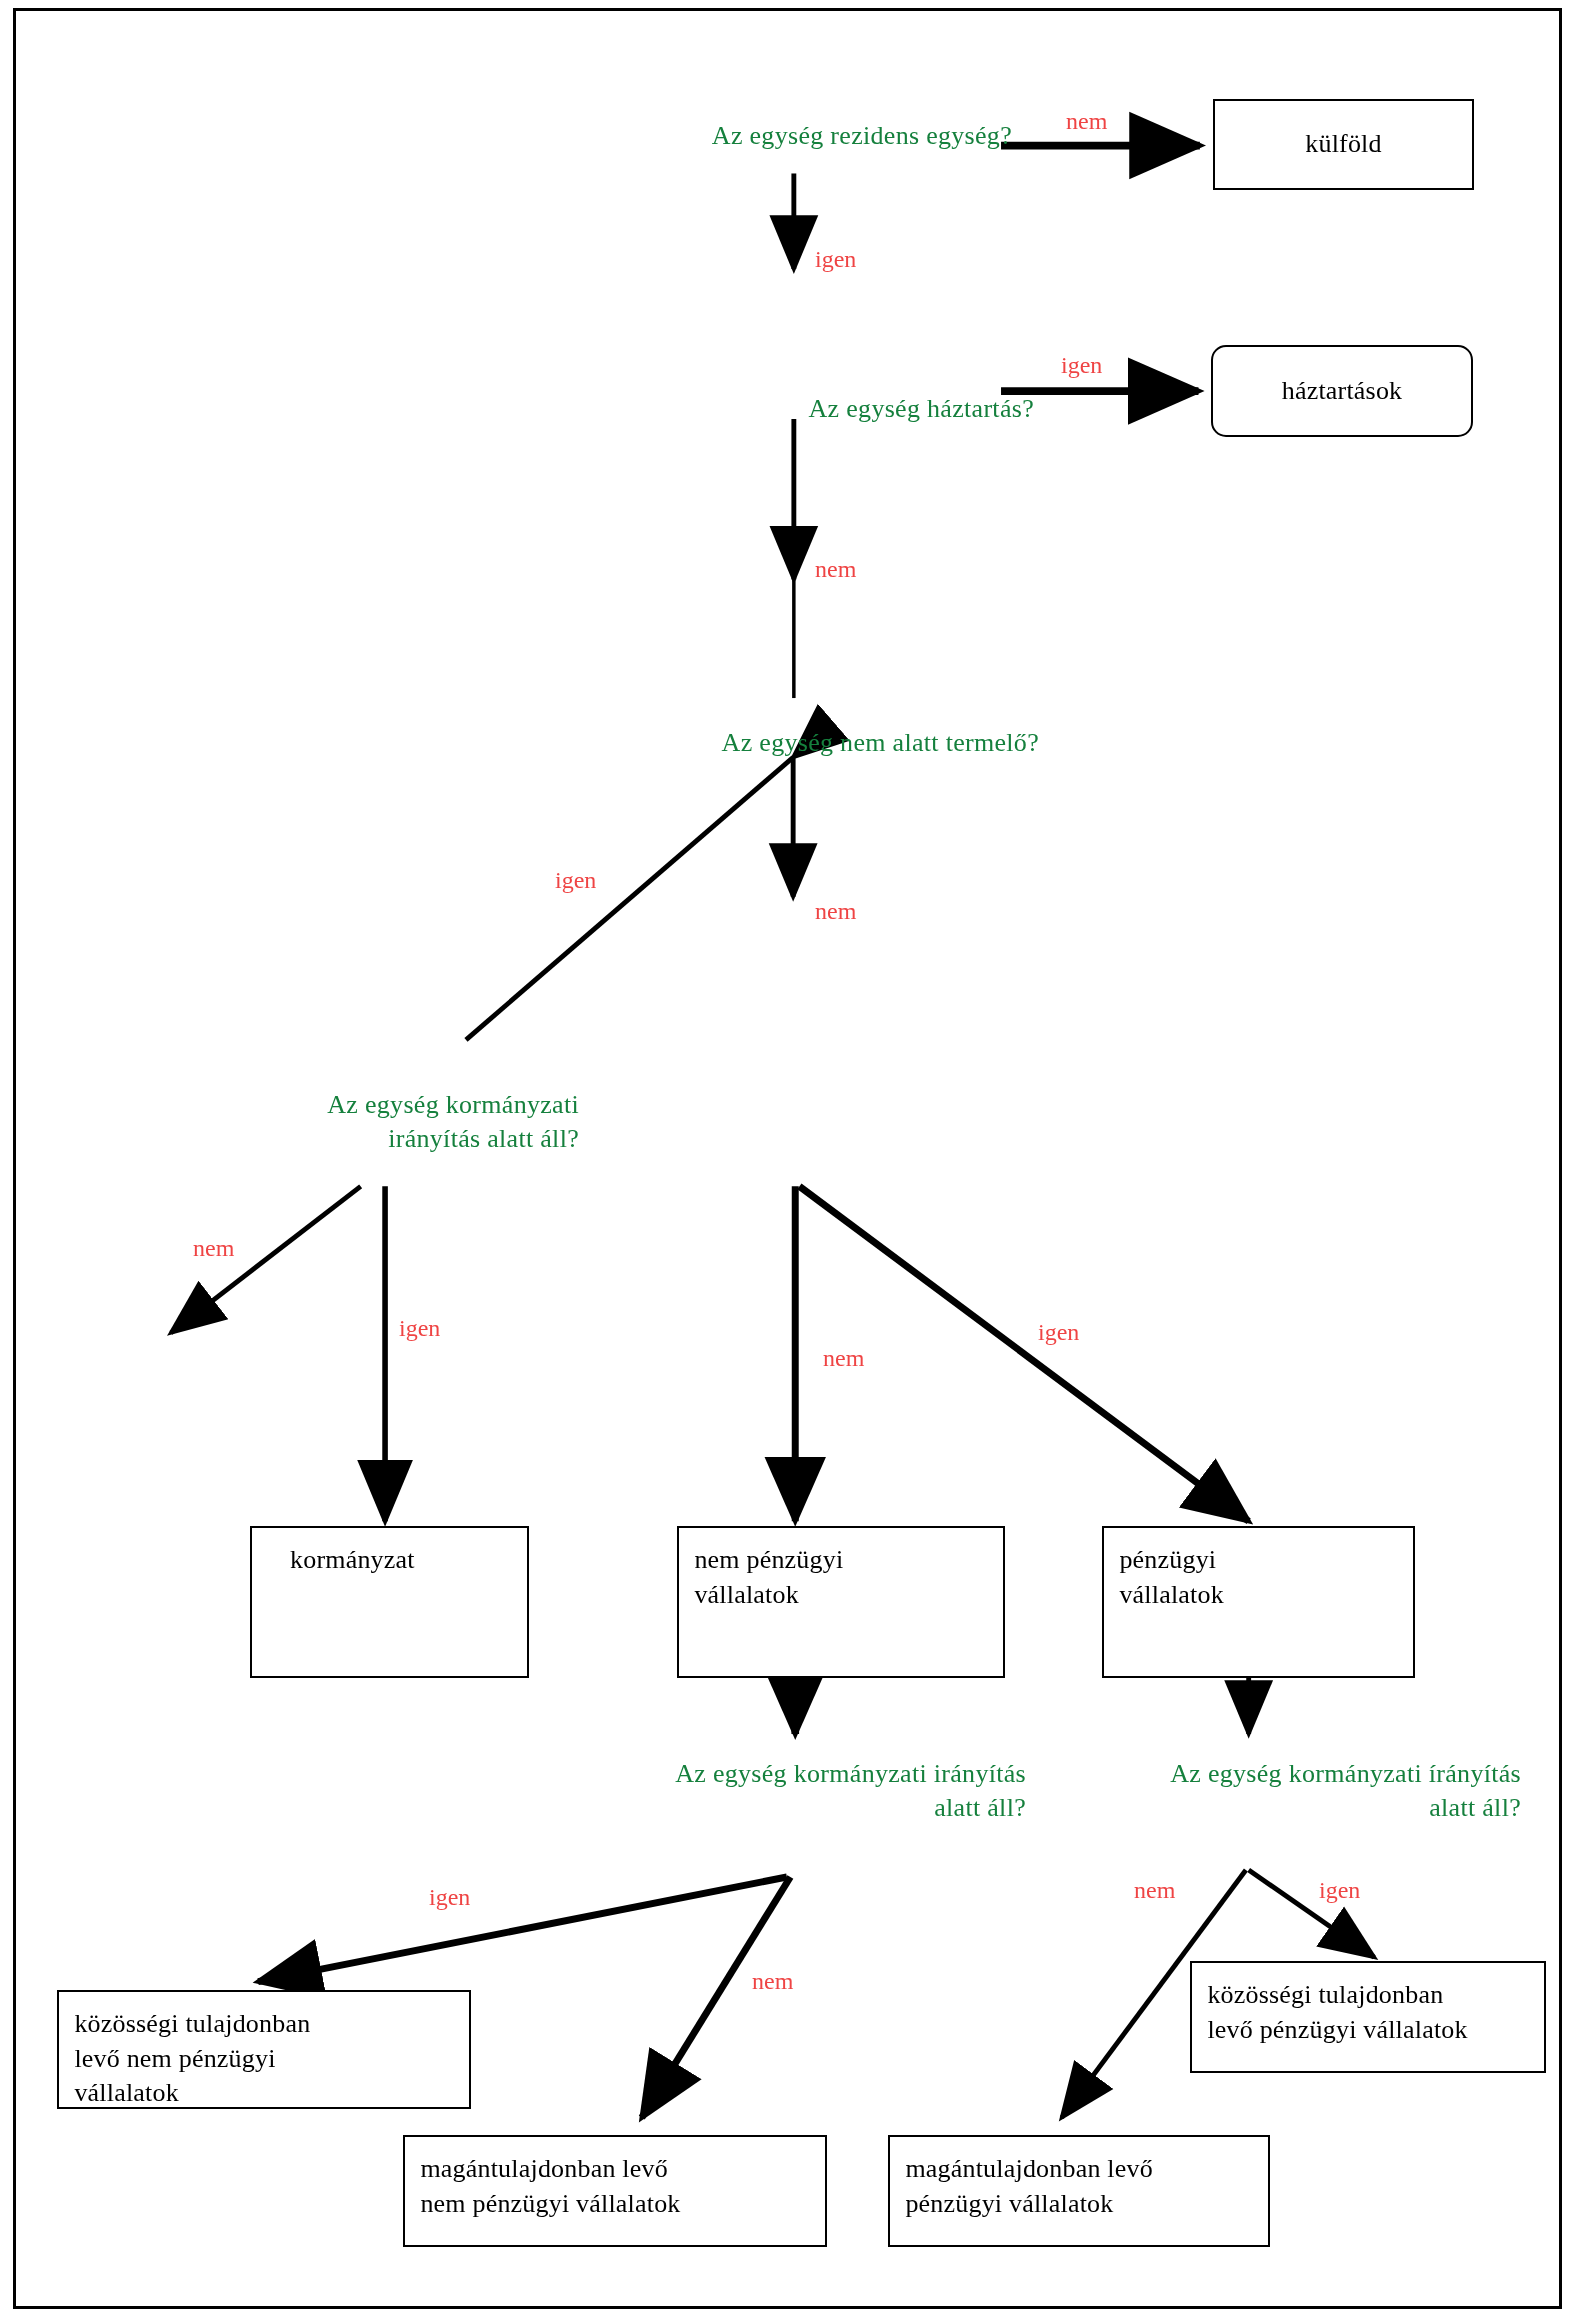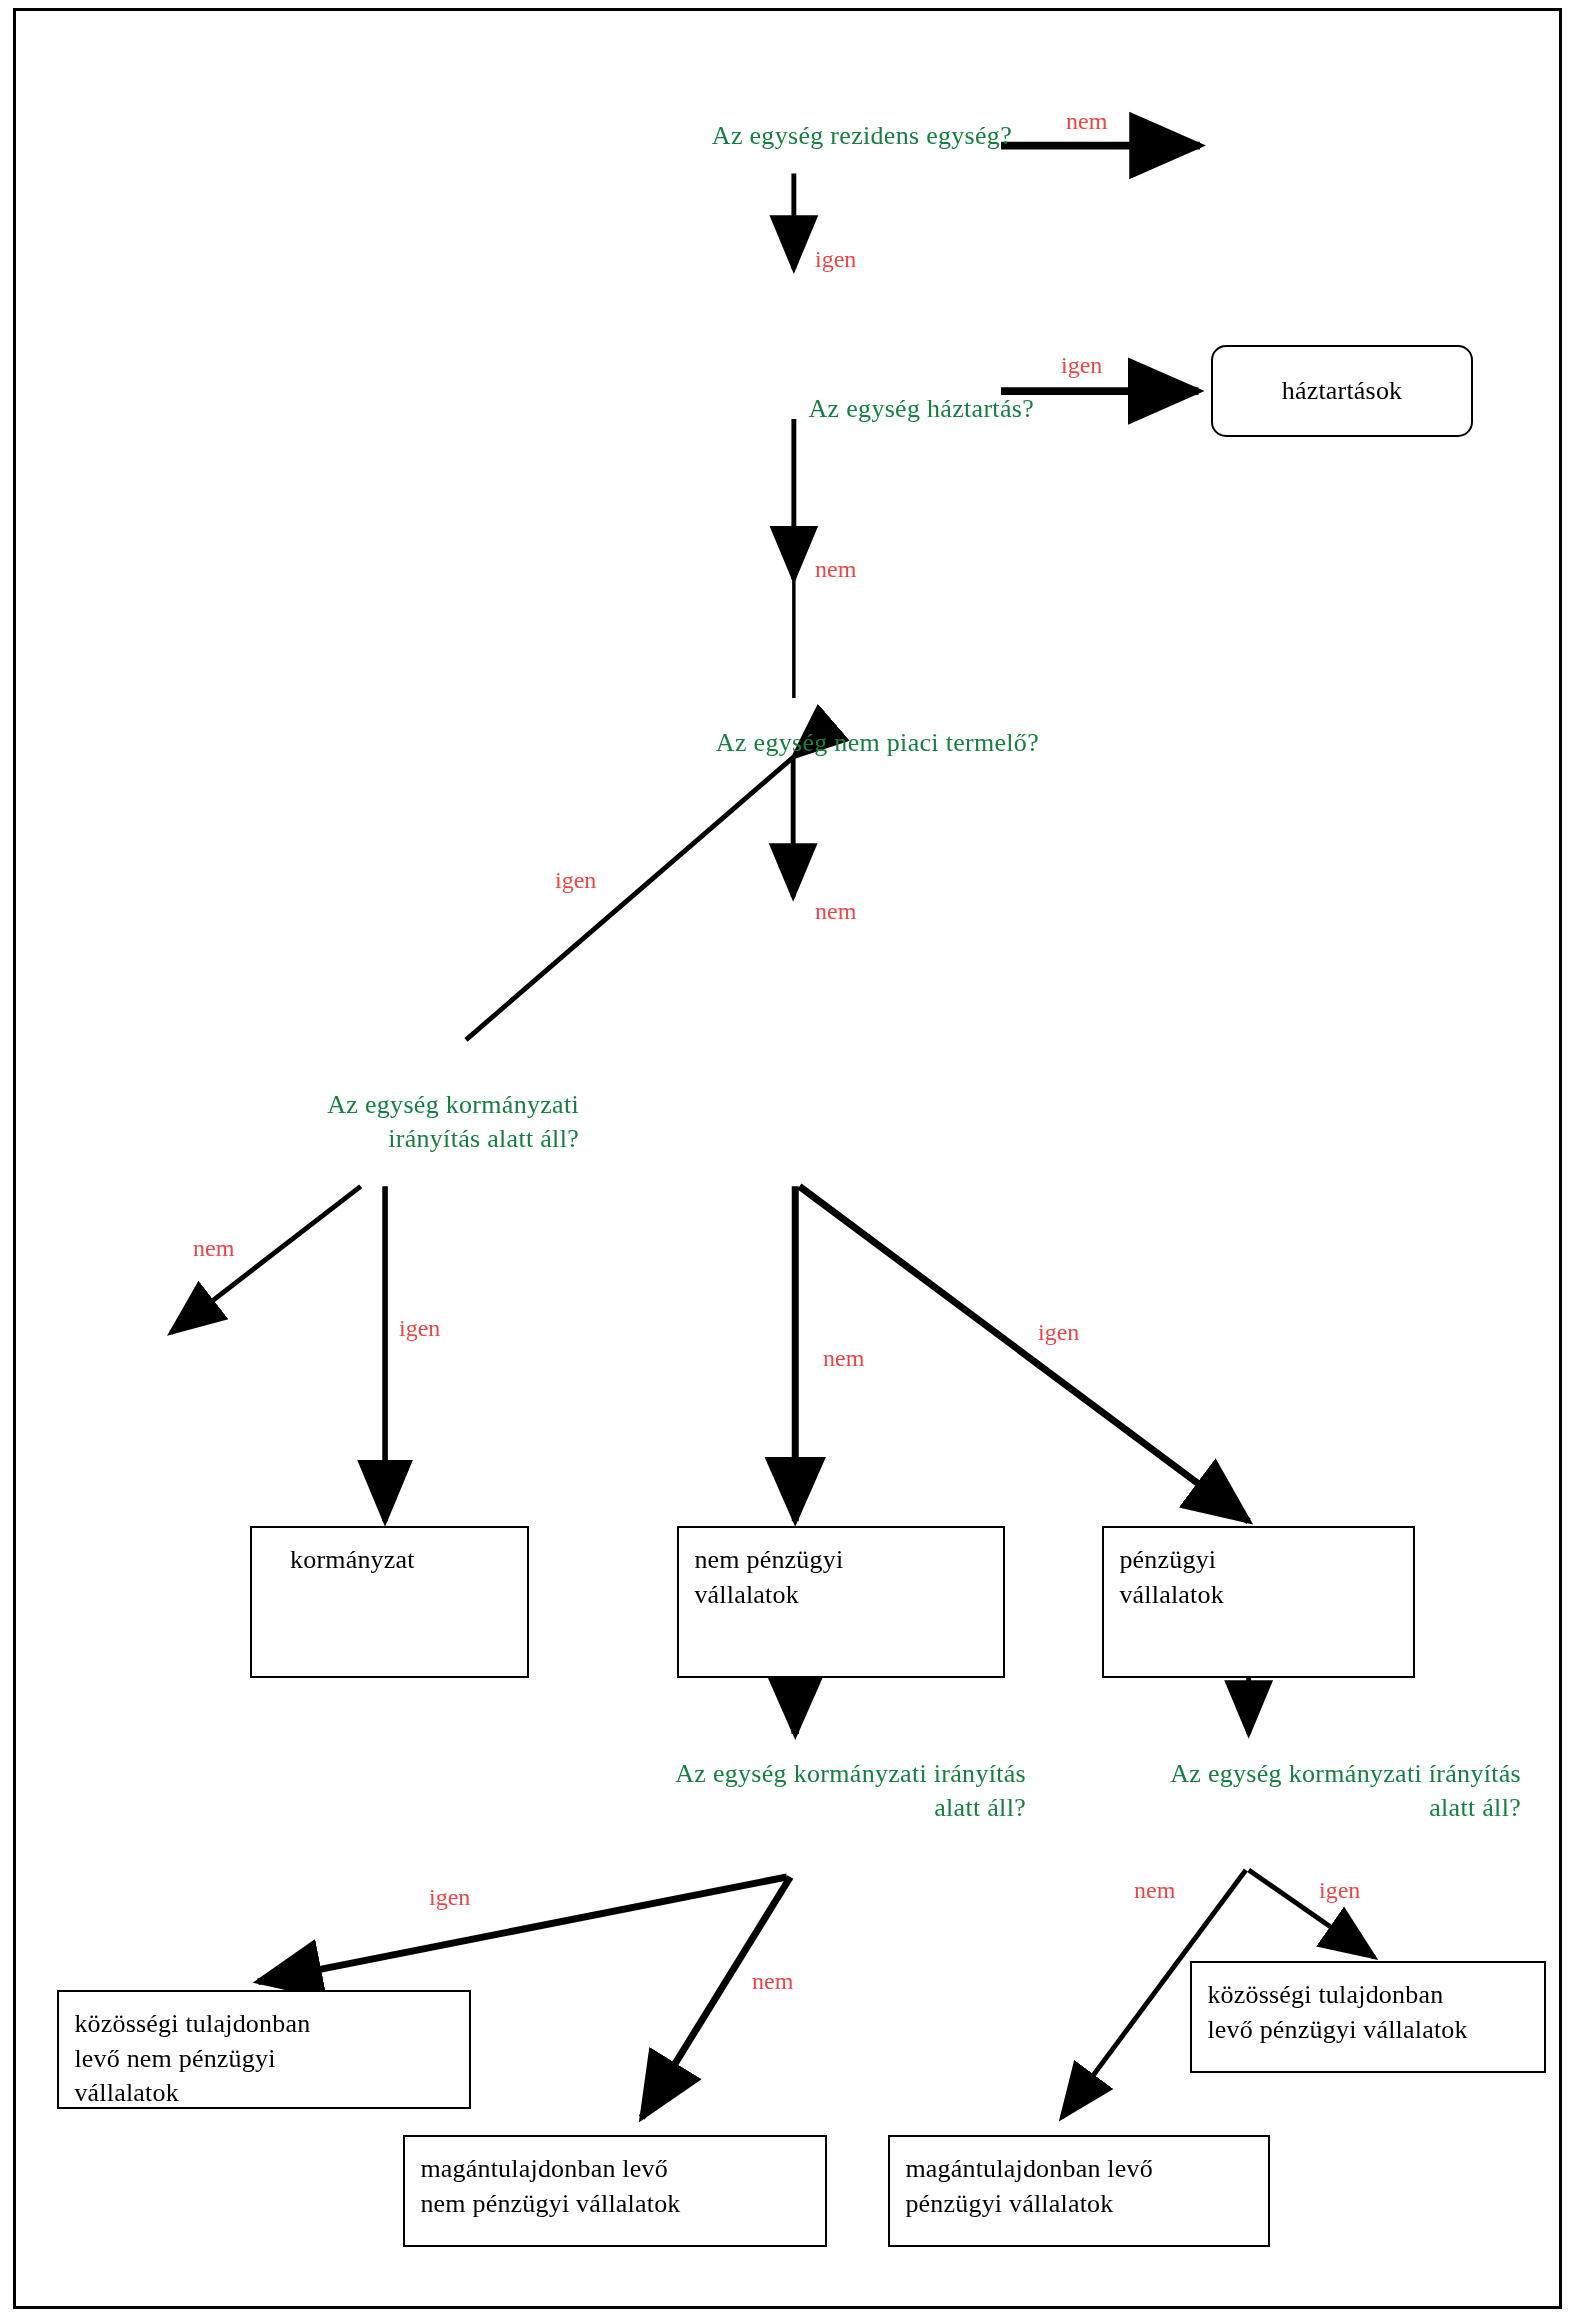--- a/index.html
+++ b/index.html
@@ -126,26 +126,27 @@
 
     <line x1="1133" y1="2690" x2="920" y2="3035" stroke="#000" stroke-width="10" marker-end="url(#ah)"></line>
 
     <line x1="1786" y1="2680" x2="1522" y2="3035" stroke="#000" stroke-width="7" marker-end="url(#ah-thin)"></line>
 
     <line x1="1790" y1="2680" x2="1970" y2="2805" stroke="#000" stroke-width="7" marker-end="url(#ah-thin)"></line>
   </svg>
 
   <div class="node question" style="left:572px; top:119px; width:440px;">Az egység rezidens egység?</div>
 
+  <div class="node box center" style="left:1213px; top:99px; width:261px; height:91px;">külföld</div>
 
   <div class="node question" style="left:622px; top:364px; width:412px;margin-top:28px;">Az egység háztartás?</div>
 
   <div class="node box center" style="left:1211px; top:345px; width:262px; height:92px;border-radius:15px;">háztartások</div>
 
-  <div class="node question" style="left:551px; top:726px; width:488px;">Az egység nem piaci termelő?</div>
+  <div class="node question" style="left:551px; top:726px; width:488px;">Az egység nem alatt termelő?</div>
 
   <div class="node question" style="left:216px; top:1088px; width:363px;">Az egység kormányzati
 irányítás alatt áll?</div>
 
 
 
   <div class="node box tl" style="left:250px; top:1526px; width:279px; height:152px;padding-left:38px;">kormányzat</div>
 
   <div class="node box tl" style="left:677px; top:1526px; width:328px; height:152px;">nem pénzügyi
 vállalatok</div>

